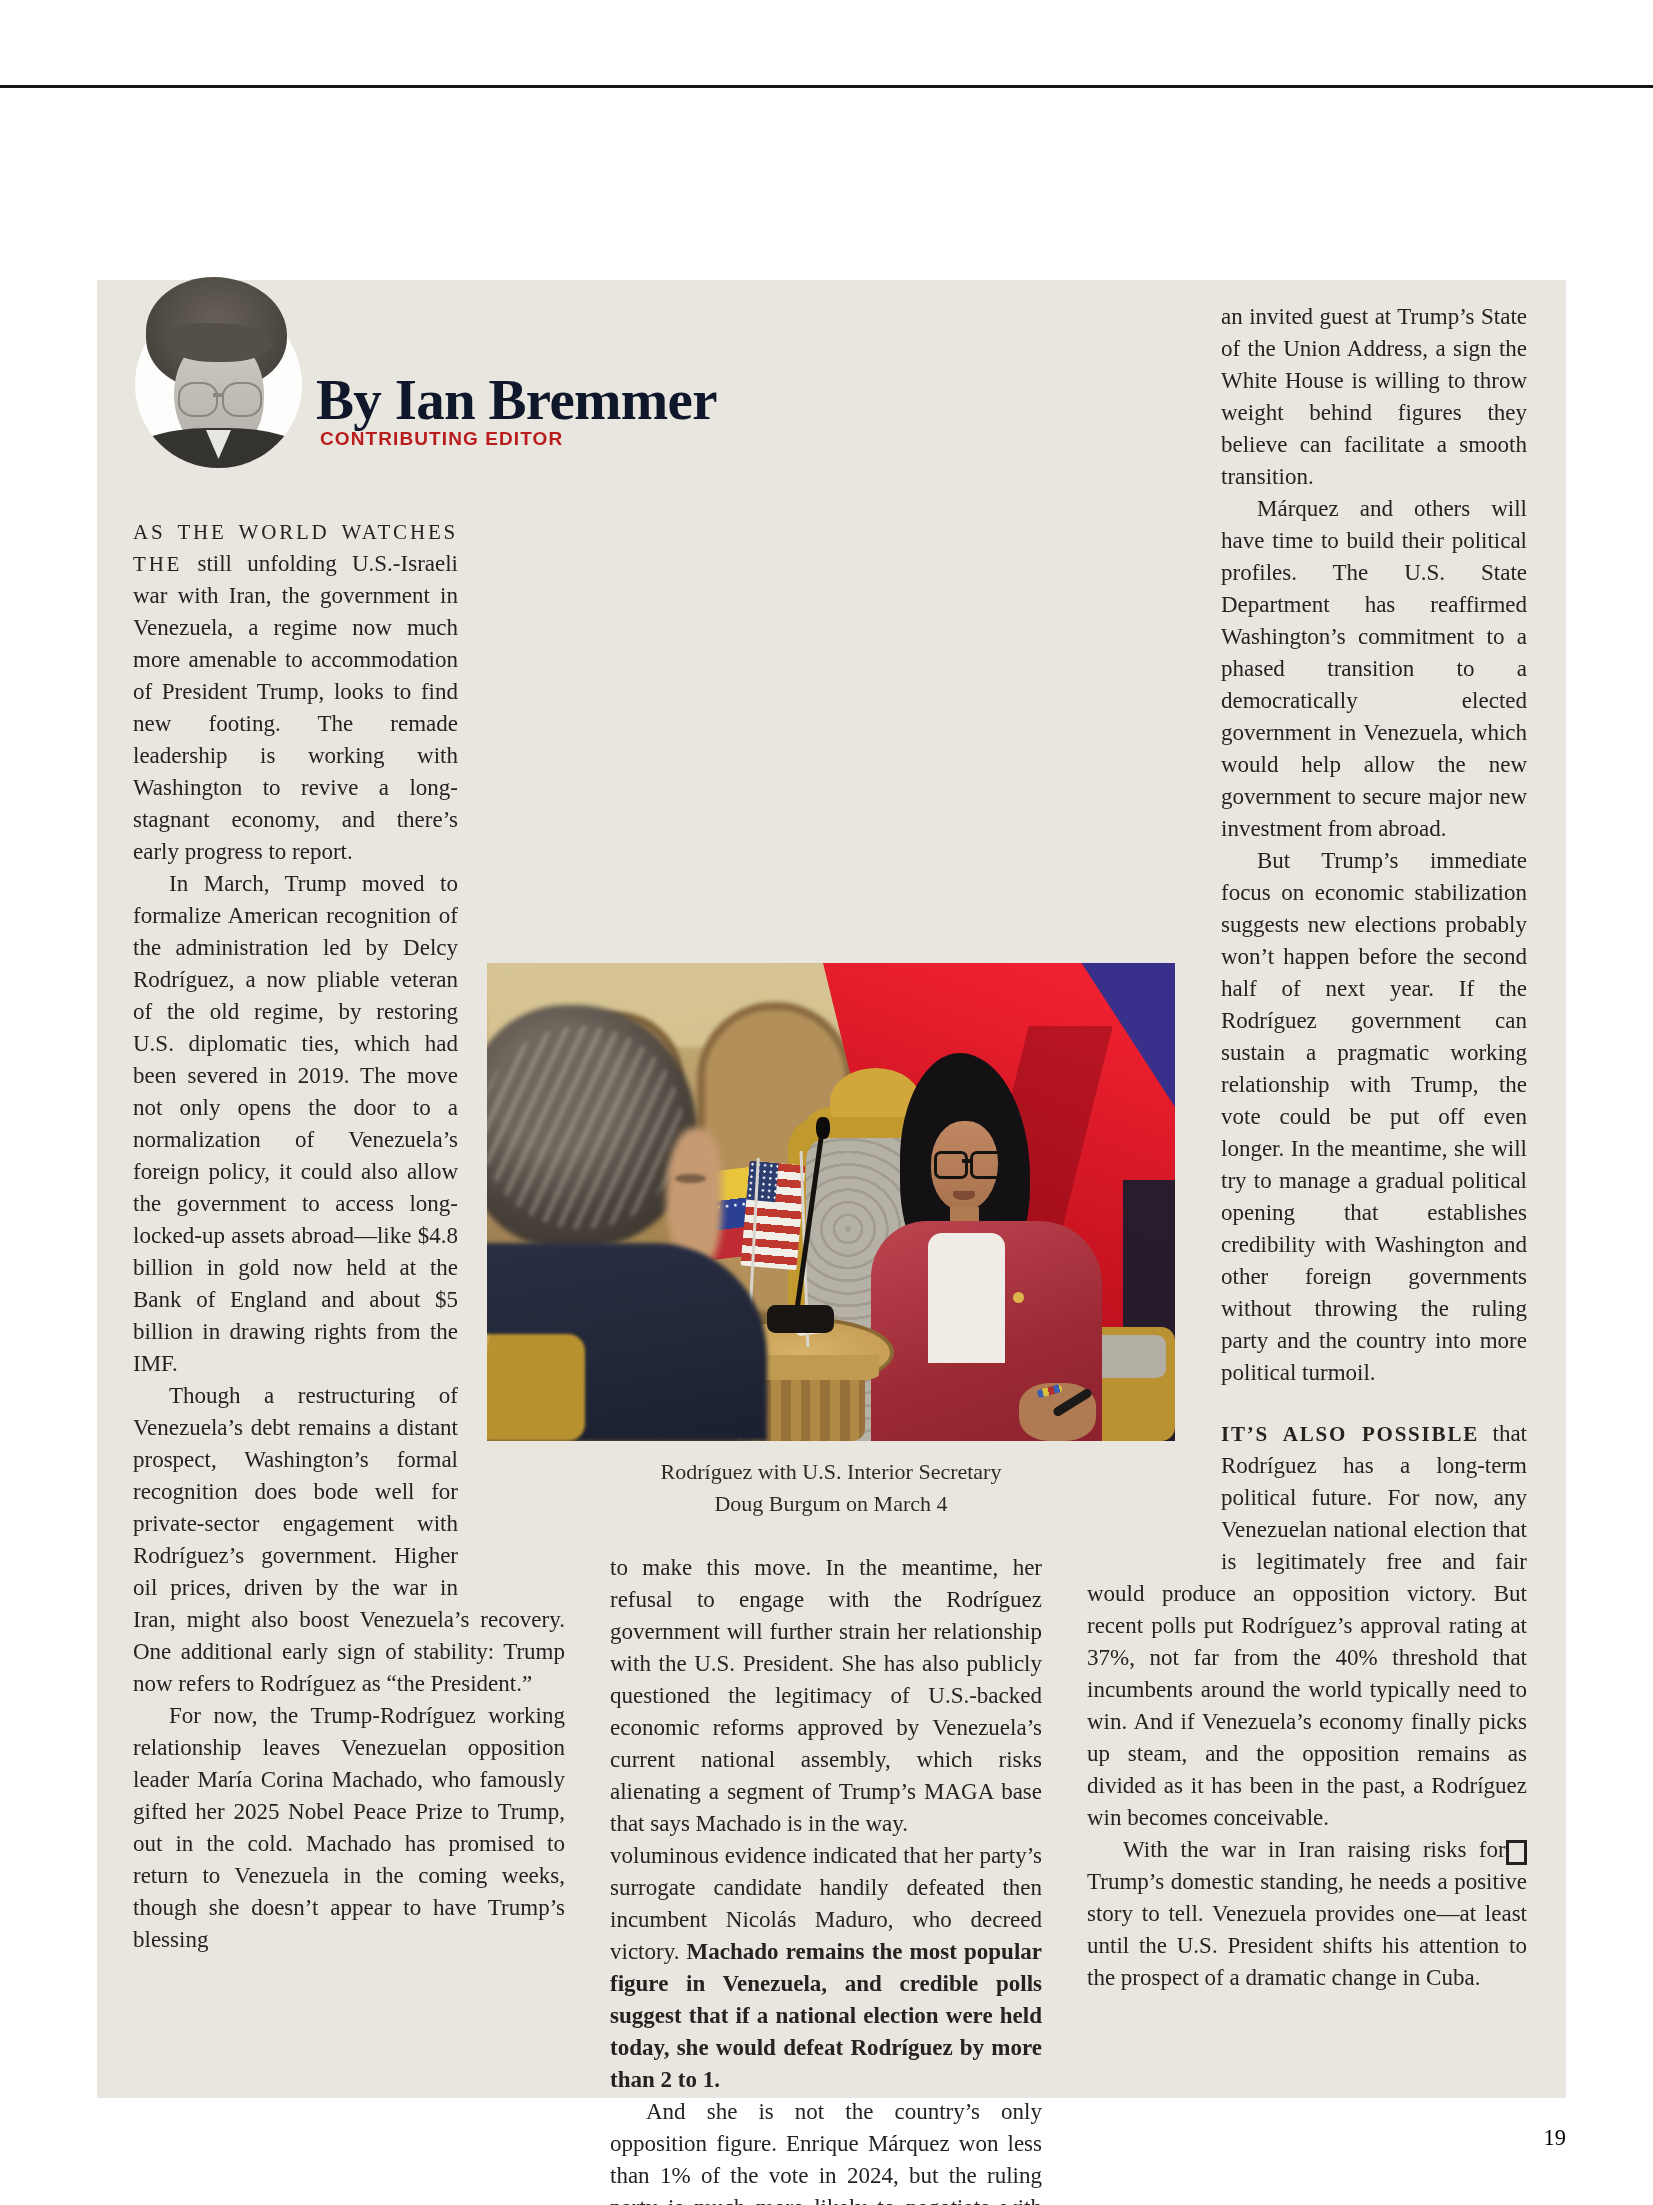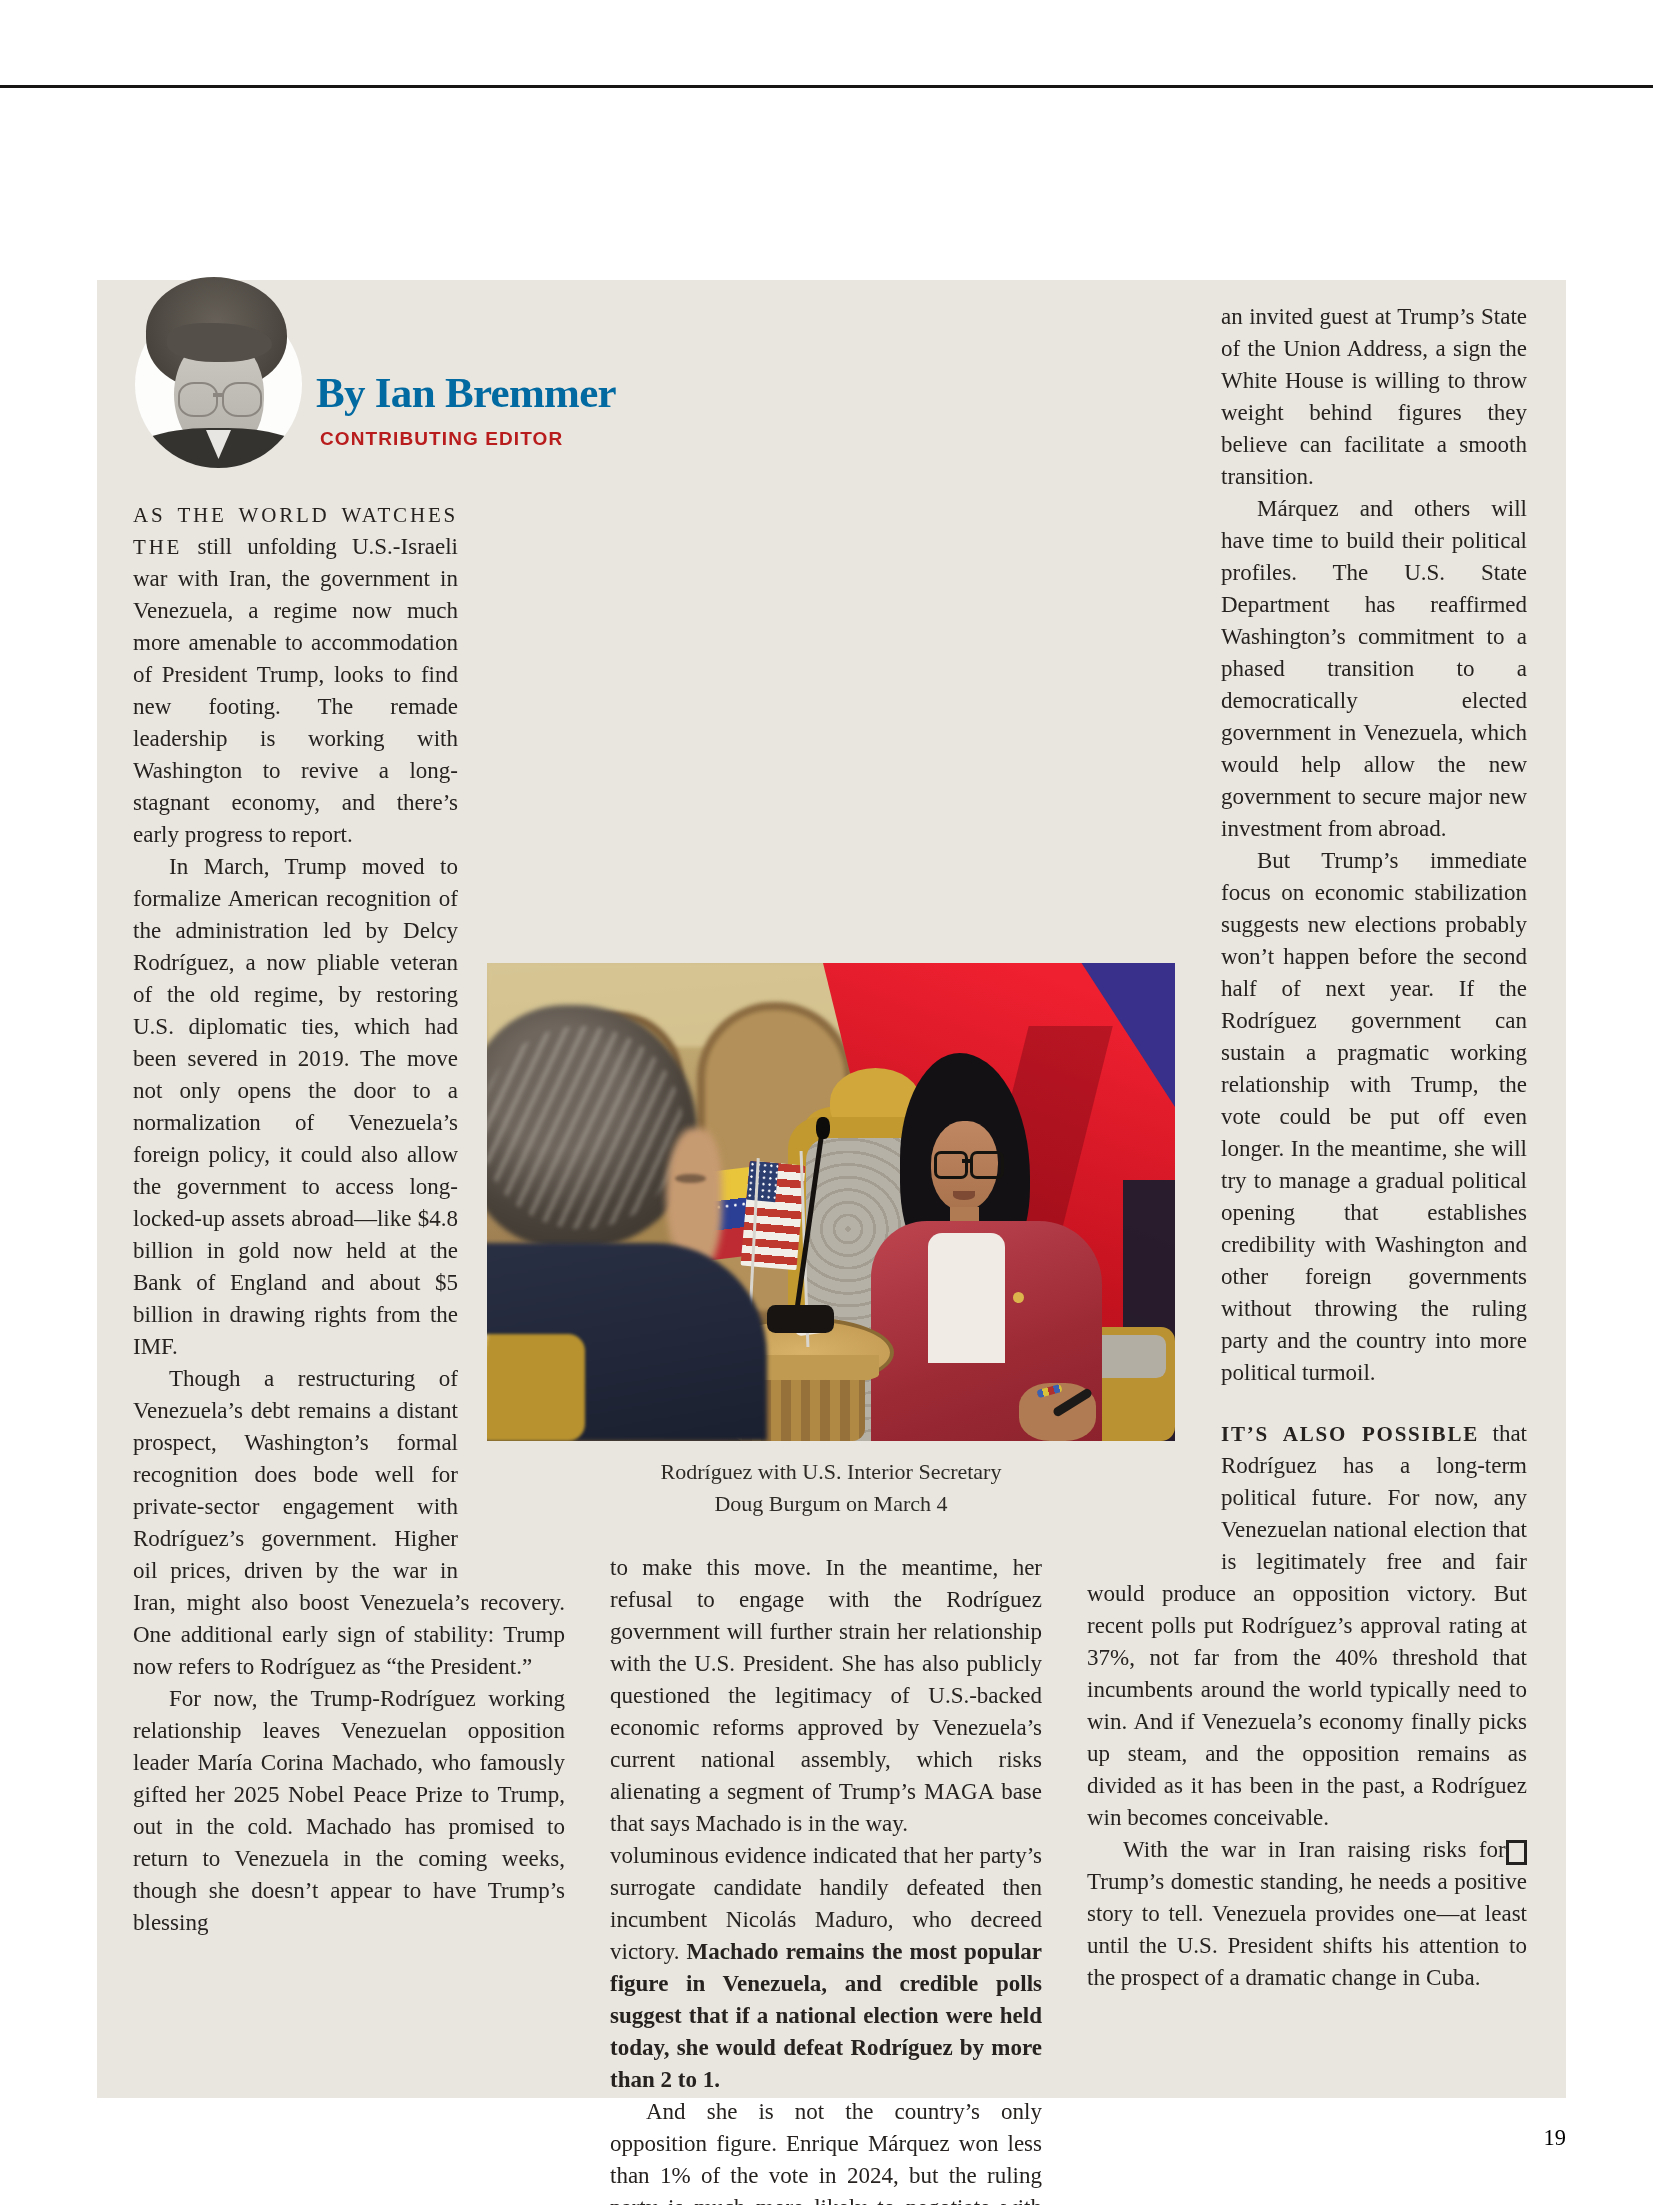--- a/index.html
+++ b/index.html
@@ -4,22 +4,22 @@
 <style>
   html,body{margin:0;padding:0;background:#ffffff;}
   .page{position:relative;width:1654px;height:2205px;background:#ffffff;overflow:hidden;
         font-family:"Liberation Serif","DejaVu Serif",serif;color:#262220;}
   .top-rule{position:absolute;left:0;top:85px;width:1654px;height:2.8px;background:#171615;}
   .panel{position:absolute;left:97px;top:280px;width:1469px;height:1818px;background:#e9e6df;}
 
   
   .m-title{position:absolute;left:316px;top:316px;font-size:47px;font-weight:bold;
            letter-spacing:-0.7px;color:#181715;line-height:1;}
-  .m-byline{position:absolute;left:316px;top:371px;font-size:43px;font-weight:bold;
-           letter-spacing:-0.7px;color:#0369a1;line-height:1;}
+  .m-byline{position:absolute;left:316px;top:371px;font-size:57px;font-weight:bold;
+           letter-spacing:-0.7px;color:#0f172a;line-height:1;}
   .m-role{position:absolute;left:320px;top:428px;font-family:"Liberation Sans","DejaVu Sans",sans-serif;
           font-size:19px;font-weight:bold;letter-spacing:1.1px;color:#b91c1c;}
 
   
   .portrait{position:absolute;left:135px;top:280px;width:167px;height:189px;}
   .p-circle{position:absolute;left:0;top:21px;width:167px;height:167px;border-radius:50%;background:#fdfdfc;}
   .p-hair{position:absolute;left:11.2px;top:-2.8px;width:141px;height:113px;
           background:radial-gradient(circle at 50% 42%,#676159 0%,#514c45 55%,#3d3933 100%);
           border-radius:48% 52% 46% 46%;}
   .p-clip{position:absolute;left:0;top:21px;width:167px;height:167px;border-radius:50%;overflow:hidden;}
@@ -30,21 +30,21 @@
   .p-glass{position:absolute;width:36px;height:31px;border:2.8px solid #8b8780;border-radius:40%;top:81px;}
   .p-glass.l{left:43px}.p-glass.r{left:87px}
   .p-bridge{position:absolute;left:78px;top:92px;width:11.2px;height:3.5px;background:#8b8780;}
   .p-suit{position:absolute;left:-11.2px;top:127px;width:189px;height:70px;background:#35332f;
           border-radius:45% 45% 0 0;}
   .p-shirt{position:absolute;left:71px;top:129px;width:25px;height:29px;background:#e8e6e2;
           clip-path:polygon(0 0,100% 0,50% 100%);}
 
   
   .col{position:absolute;font-size:23px;line-height:32px;text-align:justify;color:#262220;}
-  .col1{left:133px;top:499px;width:432px;}
+  .col1{left:133px;top:516px;width:432px;}
   .col2{left:610px;top:499px;width:432px;}
   .col3{left:1087px;top:301px;width:440px;}
   .col p{margin:0;}
   .indent{text-indent:36px;}
   .gap-top{margin-top:29px !important;}
   .lead-caps{font-size:21px;letter-spacing:2.8px;}
   .lead-caps-b{font-weight:bold;font-size:21px;letter-spacing:1.8px;}
   .b{font-weight:bold;}
   .sp{display:block;}
   .sp-r1{float:right;width:107px;height:666px;margin-top:410px;}

